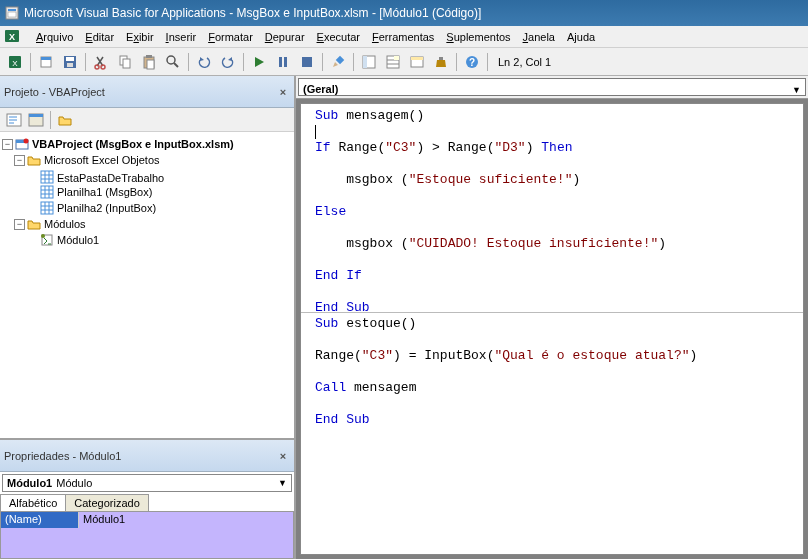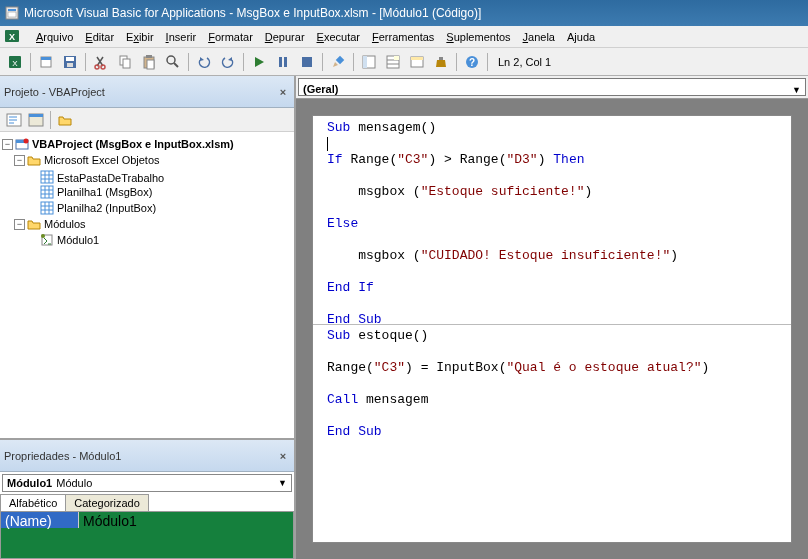--- a/index.html
+++ b/index.html
@@ -33,31 +33,31 @@
 .tree-icon { width: 14px; height: 14px; margin-right: 3px; display: flex; align-items: center; justify-content: center; }
 .tree-label.bold { font-weight: bold; }
 
 .props-panel { border-top: 2px solid #a0a0a0; }
 .props-obj { background: #fff; border: 1px solid #888; margin: 2px; height: 18px; display: flex; align-items: center; padding: 0 4px; font-size: 11px; }
 .props-obj .obj-name { font-weight: bold; margin-right: 4px; }
 .props-obj .dd { margin-left: auto; font-size: 9px; }
 .props-tabs { display: flex; font-size: 11px; }
 .props-tab { border: 1px solid #999; border-bottom: none; padding: 2px 8px; background: #ece9d8; cursor: pointer; margin-right: -1px; }
 .props-tab.active { background: #fff; position: relative; z-index: 1; }
-.props-grid { border: 1px solid #999; background: #15803d; height: 48px; overflow: auto; font-size: 14px; }
+.props-grid { border: 1px solid #999; background: #c4b5fd; height: 48px; overflow: auto; font-size: 11px; }
 .props-row { display: flex; height: 16px; }
 .props-cell-name { width: 78px; background: #316ac5; color: #fff; padding: 1px 4px; border-right: 1px solid #ccc; }
 .props-cell-value { flex: 1; padding: 1px 4px; }
 
 .right-pane { flex: 1; display: flex; flex-direction: column; background: #808080; }
 .obj-bar { background: #f0f0f0; border-bottom: 1px solid #999; padding: 2px; display: flex; }
 .obj-dd { background: #fff; border: 1px solid #7a7a7a; height: 18px; flex: 1; display: flex; align-items: flex-end; padding: 0 4px; font-size: 11px; font-weight: bold; }
 .obj-dd .dd { margin-left: auto; font-size: 9px; font-weight: normal; }
 
-.code-area { flex: 1; background: #fff; margin: 16px; border: 1px solid #888; font-family: "Courier New", monospace; font-size: 13px; padding: 4px 13px 4px 14px; line-height: 16px; white-space: pre; overflow: auto; position: relative; }
+.code-area { flex: 1; background: #fff; margin: 4px; border: 1px solid #888; font-family: "Courier New", monospace; font-size: 13px; padding: 4px 13px 4px 14px; line-height: 16px; white-space: pre; overflow: auto; position: relative; }
 .code-area .kw { color: #0000cd; }
 .code-area .str { color: #800000; }
 .hr-line { position: absolute; left: 0; right: 0; border-top: 1px solid #bbb; }
 .cursor-line { display: inline-block; border-left: 1px solid #000; height: 14px; vertical-align: middle; }
 </style>
 </head>
 <body>
 
 <div class="titlebar">
   <span class="app-icon">

